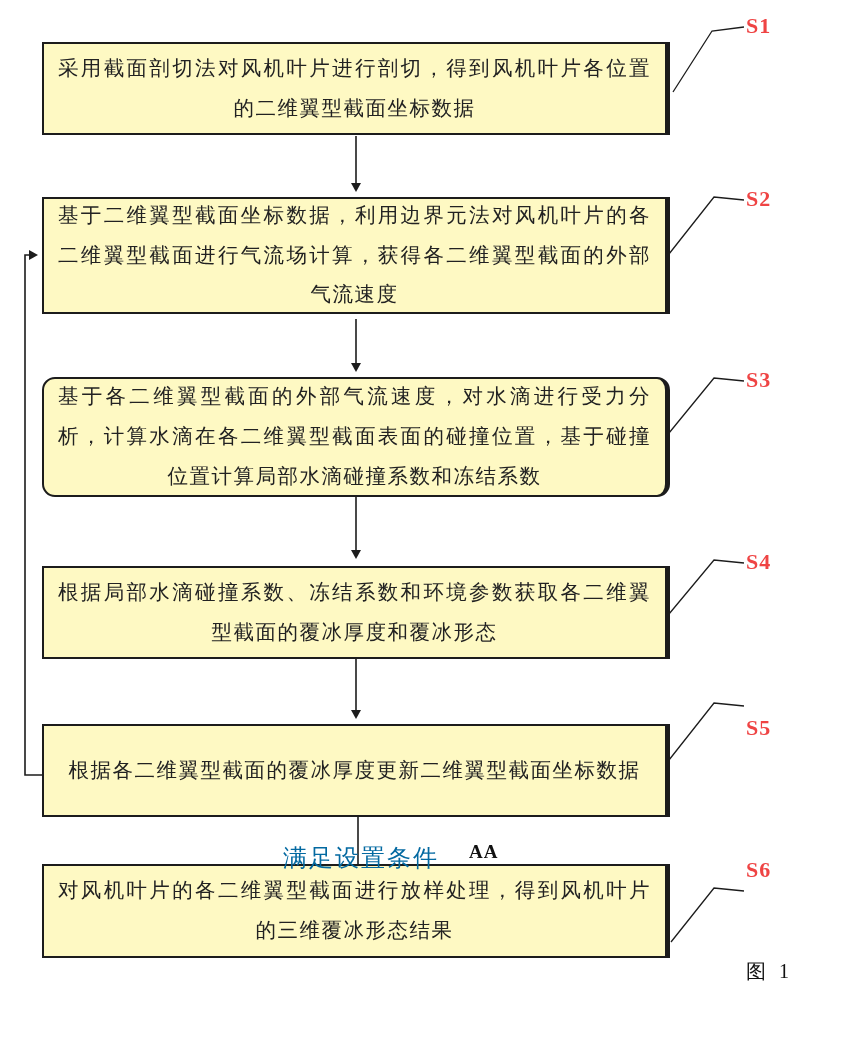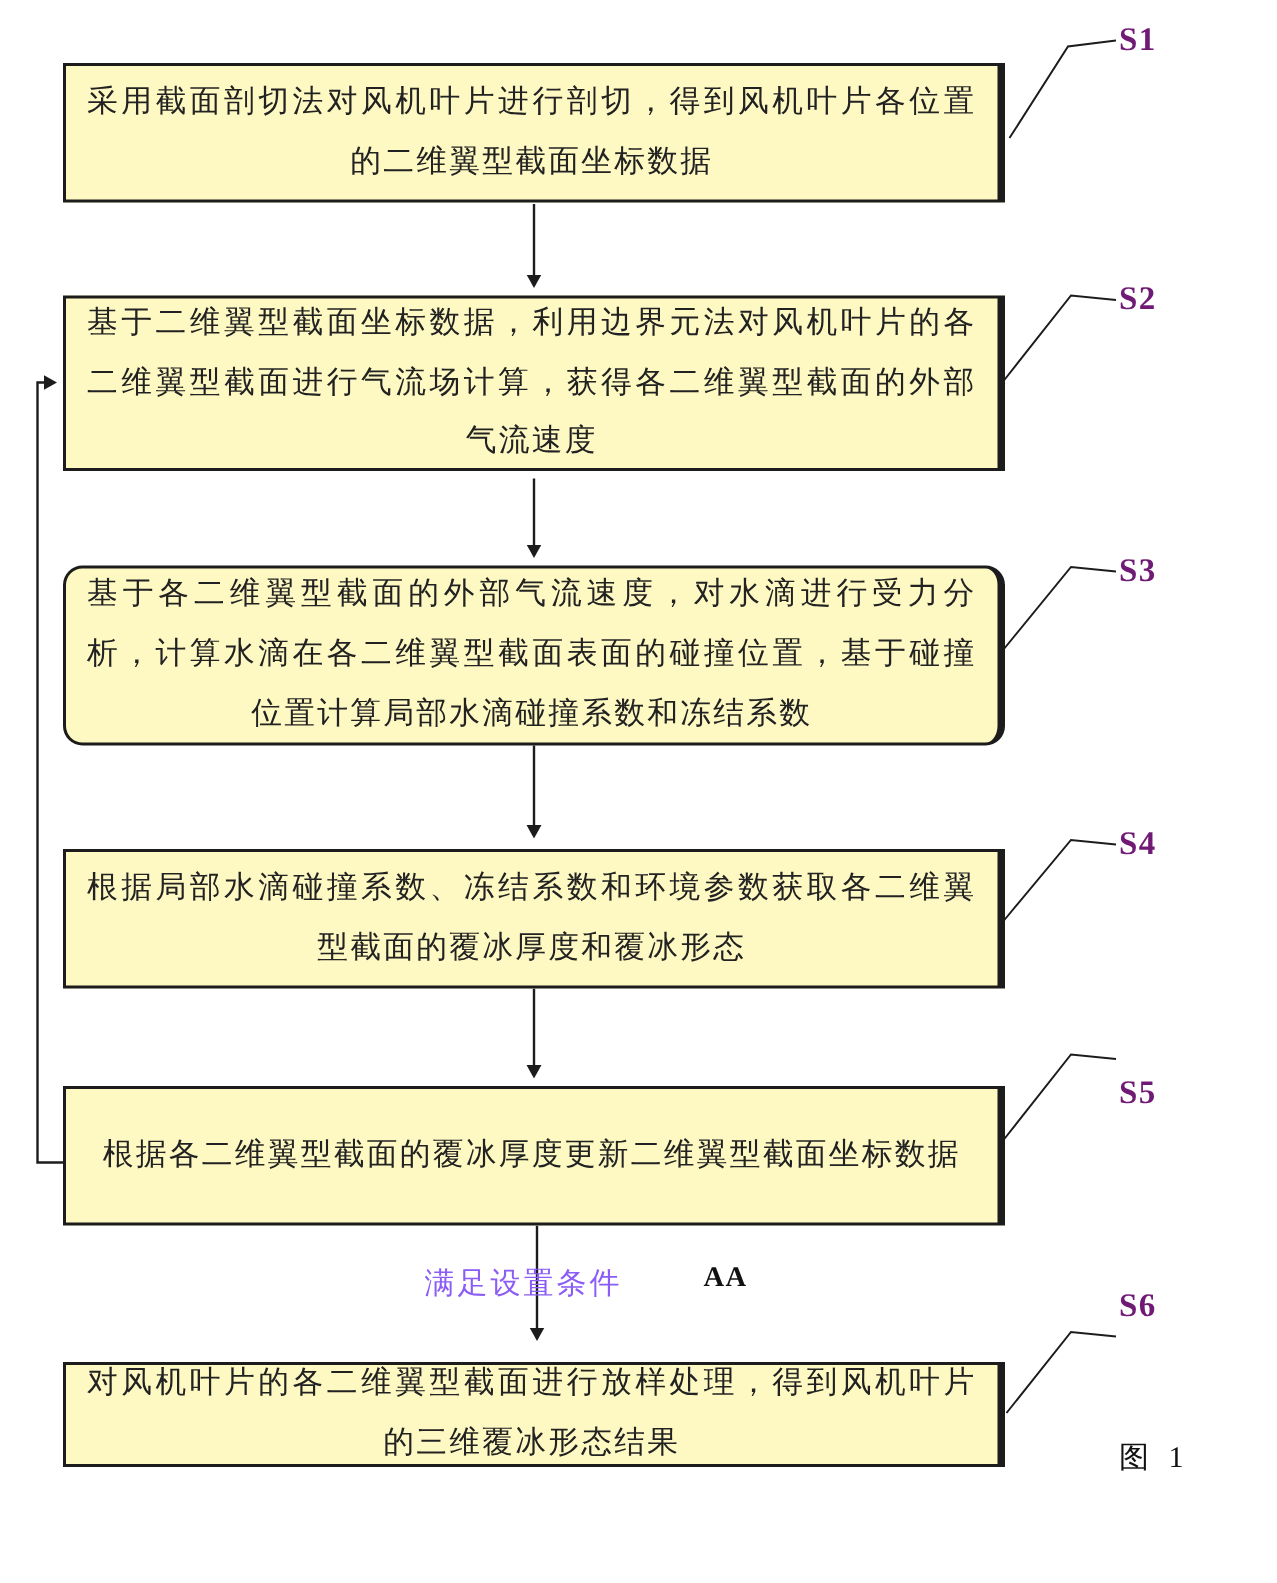--- a/index.html
+++ b/index.html
@@ -28,29 +28,29 @@
     text-align-last:center;
     letter-spacing:1.5px;
     color:#222;
   }
   .steplabel{
     position:absolute;
     left:746px;
     font-size:22px;
     font-weight:bold;
     letter-spacing:1px;
-    color:#701a75;
+    color:#ef4444;
     text-align:right;
   }
   .looplabel{
     position:absolute;
     top:842px;left:283px;
-    font-size:20px;
+    font-size:24px;
     letter-spacing:2px;
-    color:#8b5cf6;
+    color:#0369a1;
     background:transparent;
   }
   .aalabel{
     position:absolute;
     top:841px;left:452px;
     font-size:19px;
     font-weight:bold;
     letter-spacing:1px;
     color:#111;
     margin-left:17px;
@@ -105,21 +105,21 @@
   </div>
 
   <div class="flowbox" style="top:566px;height:93px;">
     <div class="boxtext">根据局部水滴碰撞系数、冻结系数和环境参数获取各二维翼型截面的覆冰厚度和覆冰形态</div>
   </div>
 
   <div class="flowbox" style="top:724px;height:93px;">
     <div class="boxtext">根据各二维翼型截面的覆冰厚度更新二维翼型截面坐标数据</div>
   </div>
 
-  <div class="flowbox" style="top:908px;height:70px;justify-content:flex-end;">
+  <div class="flowbox" style="top:864px;height:94px;justify-content:flex-end;">
     <div class="boxtext">对风机叶片的各二维翼型截面进行放样处理，得到风机叶片的三维覆冰形态结果</div>
   </div>
 
   <div class="steplabel" style="top:13px;">S1</div>
   <div class="steplabel" style="top:186px;">S2</div>
   <div class="steplabel" style="top:367px;">S3</div>
   <div class="steplabel" style="top:549px;">S4</div>
   <div class="steplabel" style="top:715px;">S5</div>
   <div class="steplabel" style="top:857px;">S6</div>
 

